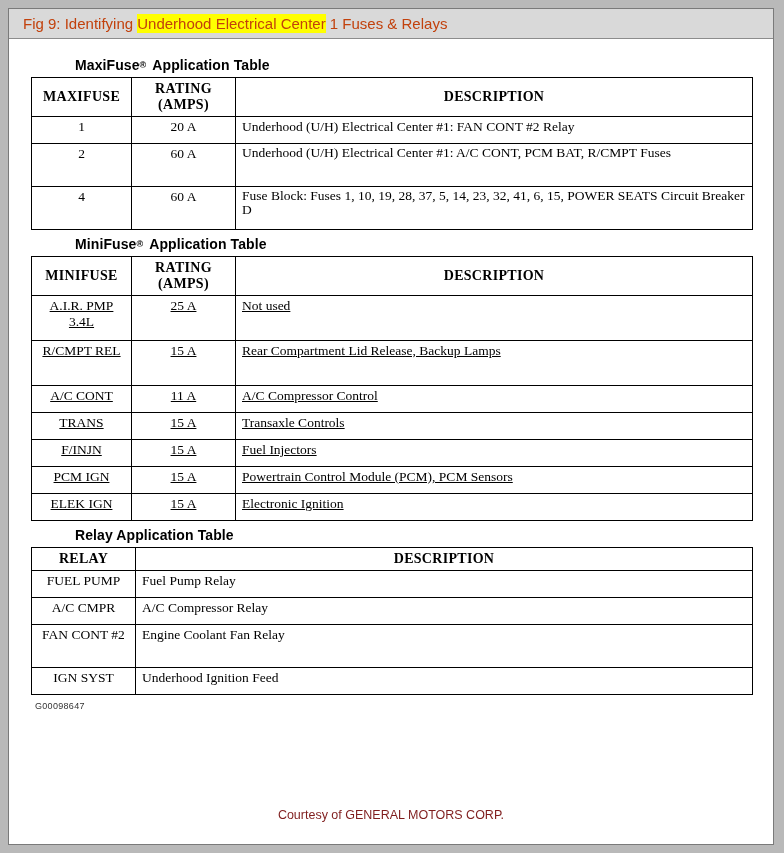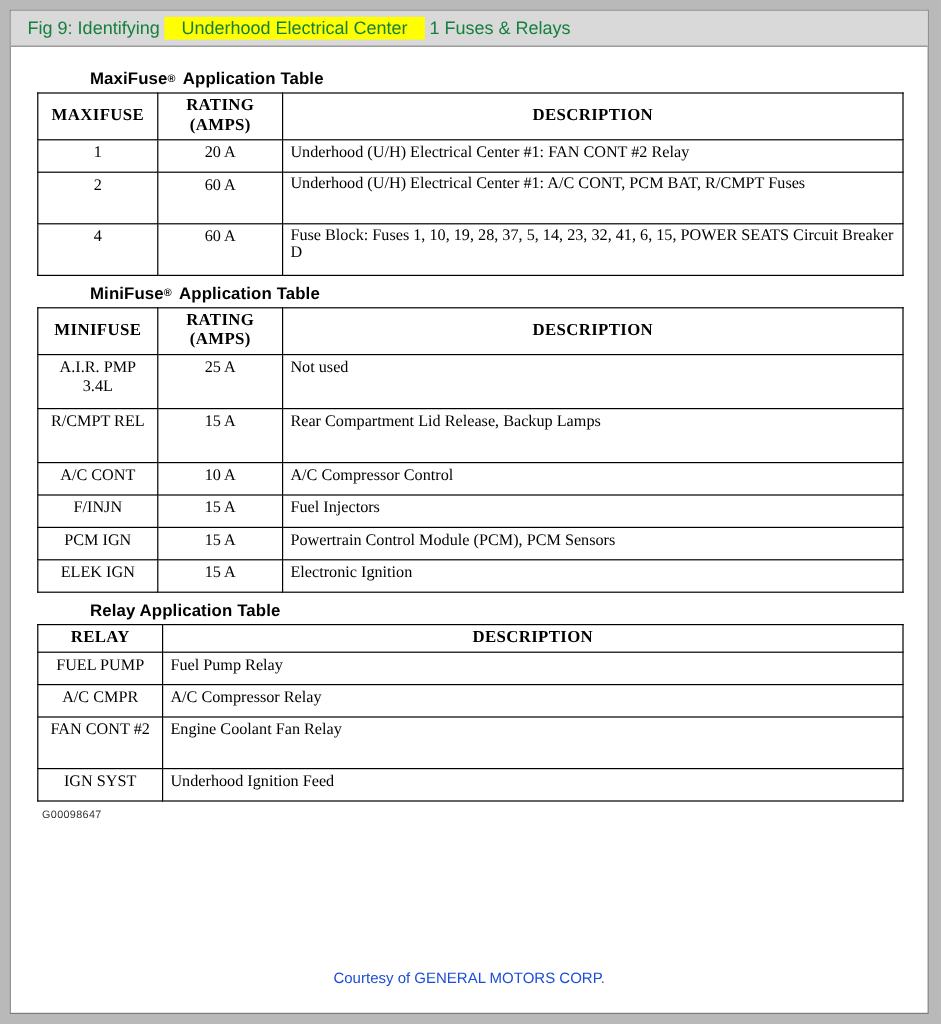--- a/index.html
+++ b/index.html
@@ -24,26 +24,26 @@
     box-sizing: border-box;
   }
   .title-bar {
     height: 30px;
     background: #d9d9d9;
     border-bottom: 1px solid #8c8c8c;
     display: flex;
     align-items: center;
     padding-left: 14px;
     font-size: 15px;
-    color: #15803d;
+    color: #c2410c;
     box-sizing: border-box;
   }
   .title-bar .hl {
     background: #ffff00;
-    padding: 1px 14px;
+    padding: 1px 0;
   }
   .title-bar .seg { white-space: pre; }
 
   .doc {
     position: relative;
     padding: 12px 18px 0 22px;
     box-sizing: border-box;
     font-family: "Liberation Serif", serif;
   }
 
@@ -99,40 +99,40 @@
 
   
   .maxi col.c1 { width: 100px; }
   .maxi col.c2 { width: 104px; }
   .maxi td { height: 22px; }
   .maxi td.tall { height: 38px; }
 
   
   .mini col.c1 { width: 100px; }
   .mini col.c2 { width: 104px; }
-  .mini td { height: 22px; }
+  .mini td { height: 22px; text-decoration: underline; }
   .mini td.tall { height: 40px; }
 
   
   .relay col.c1 { width: 104px; }
   .relay td { height: 22px; }
   .relay td.tall { height: 38px; }
 
   .code {
     font-family: "Liberation Sans", sans-serif;
     font-size: 9px;
     color: #333;
     margin: 6px 0 0 4px;
     letter-spacing: 0.3px;
   }
   .courtesy {
     text-align: center;
     font-family: "Liberation Sans", sans-serif;
     font-size: 12.5px;
-    color: #1d4ed8;
+    color: #7f1d1d;
     position: absolute;
     left: 0;
     right: 0;
     bottom: 22px;
   }
 </style>
 </head>
 <body>
 
 <div class="page">
@@ -210,22 +210,27 @@
           <td class="c tall">25 A</td>
           <td class="d tall">Not used</td>
         </tr>
         <tr>
           <td class="c tall">R/CMPT REL</td>
           <td class="c tall">15 A</td>
           <td class="d tall">Rear Compartment Lid Release, Backup Lamps</td>
         </tr>
         <tr>
           <td class="c">A/C CONT</td>
-          <td class="c">10 A</td>
+          <td class="c">11 A</td>
           <td class="d">A/C Compressor Control</td>
+        </tr>
+        <tr>
+          <td class="c">TRANS</td>
+          <td class="c">15 A</td>
+          <td class="d">Transaxle Controls</td>
         </tr>
         <tr>
           <td class="c">F/INJN</td>
           <td class="c">15 A</td>
           <td class="d">Fuel Injectors</td>
         </tr>
         <tr>
           <td class="c">PCM IGN</td>
           <td class="c">15 A</td>
           <td class="d">Powertrain Control Module (PCM), PCM Sensors</td>

